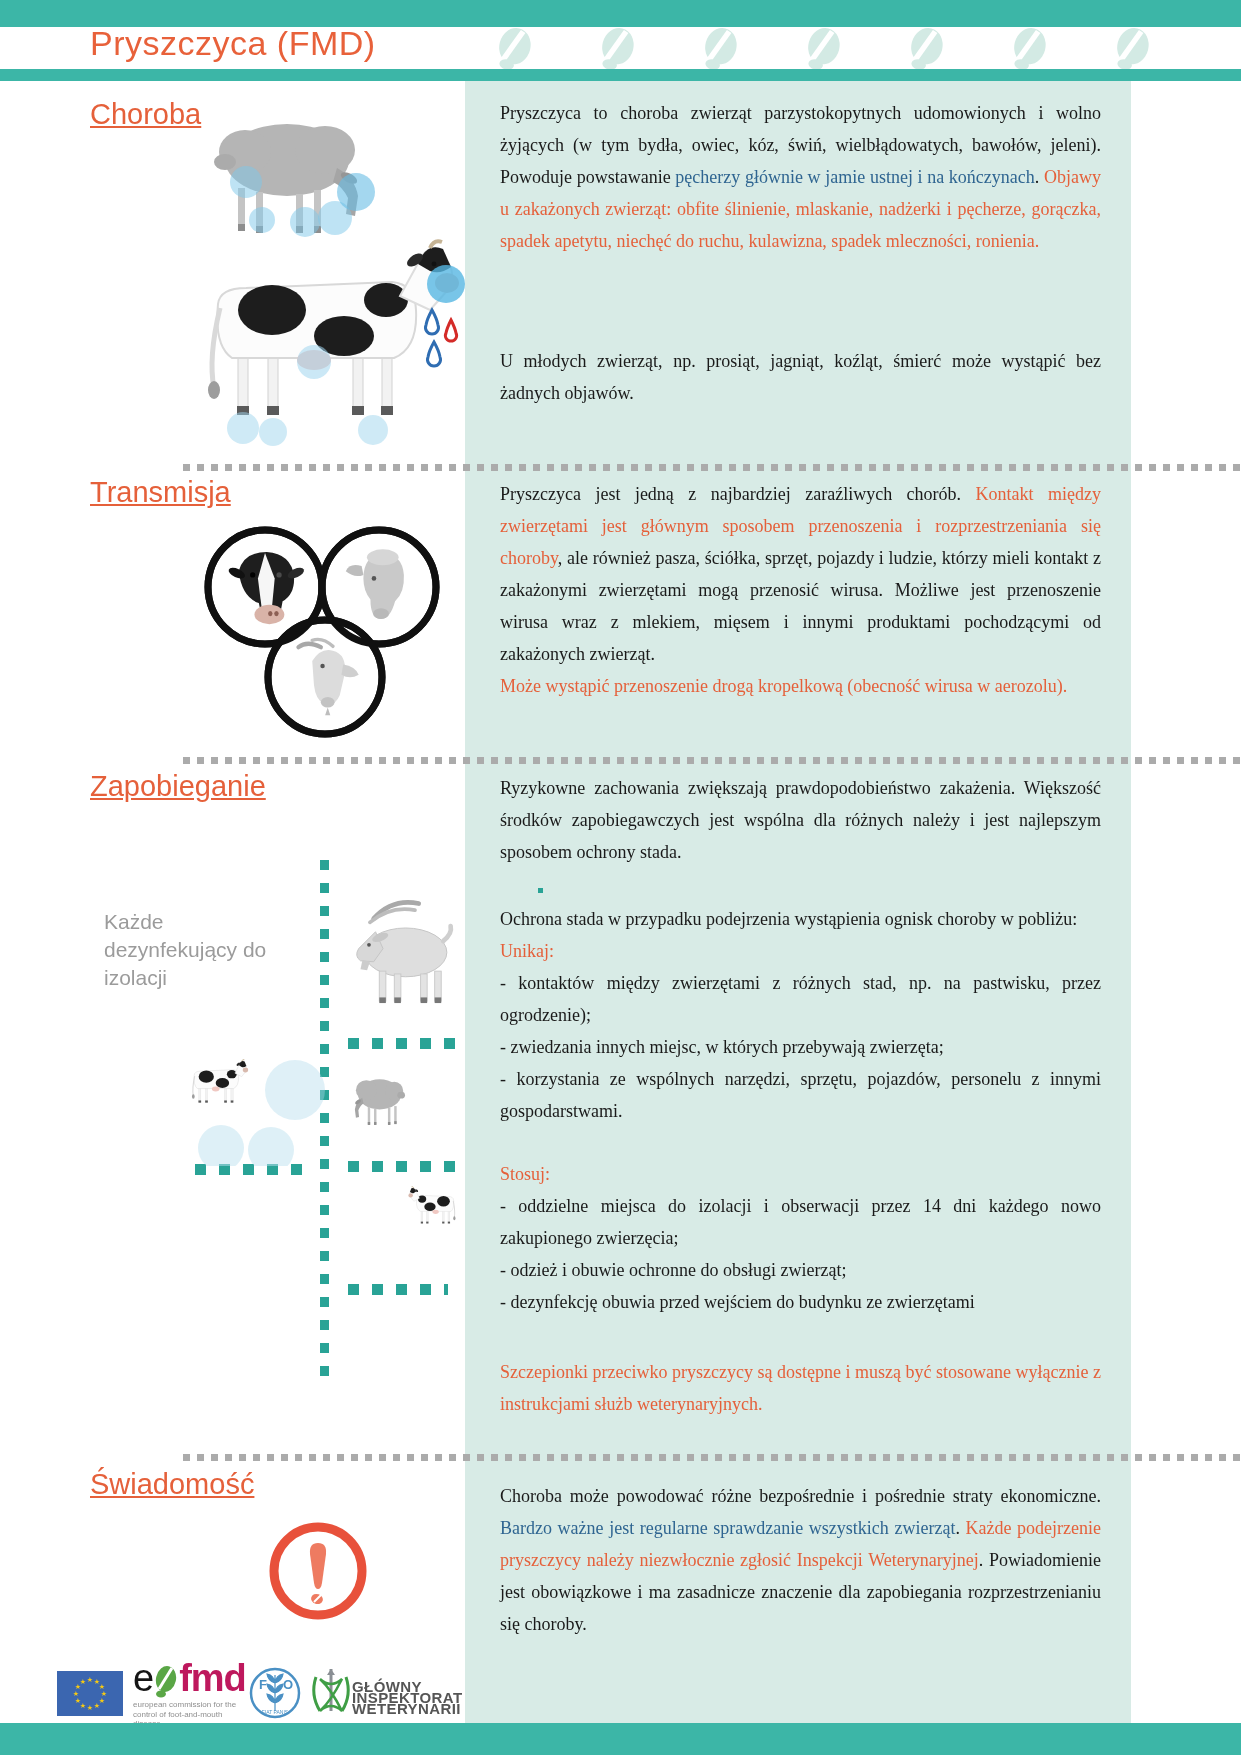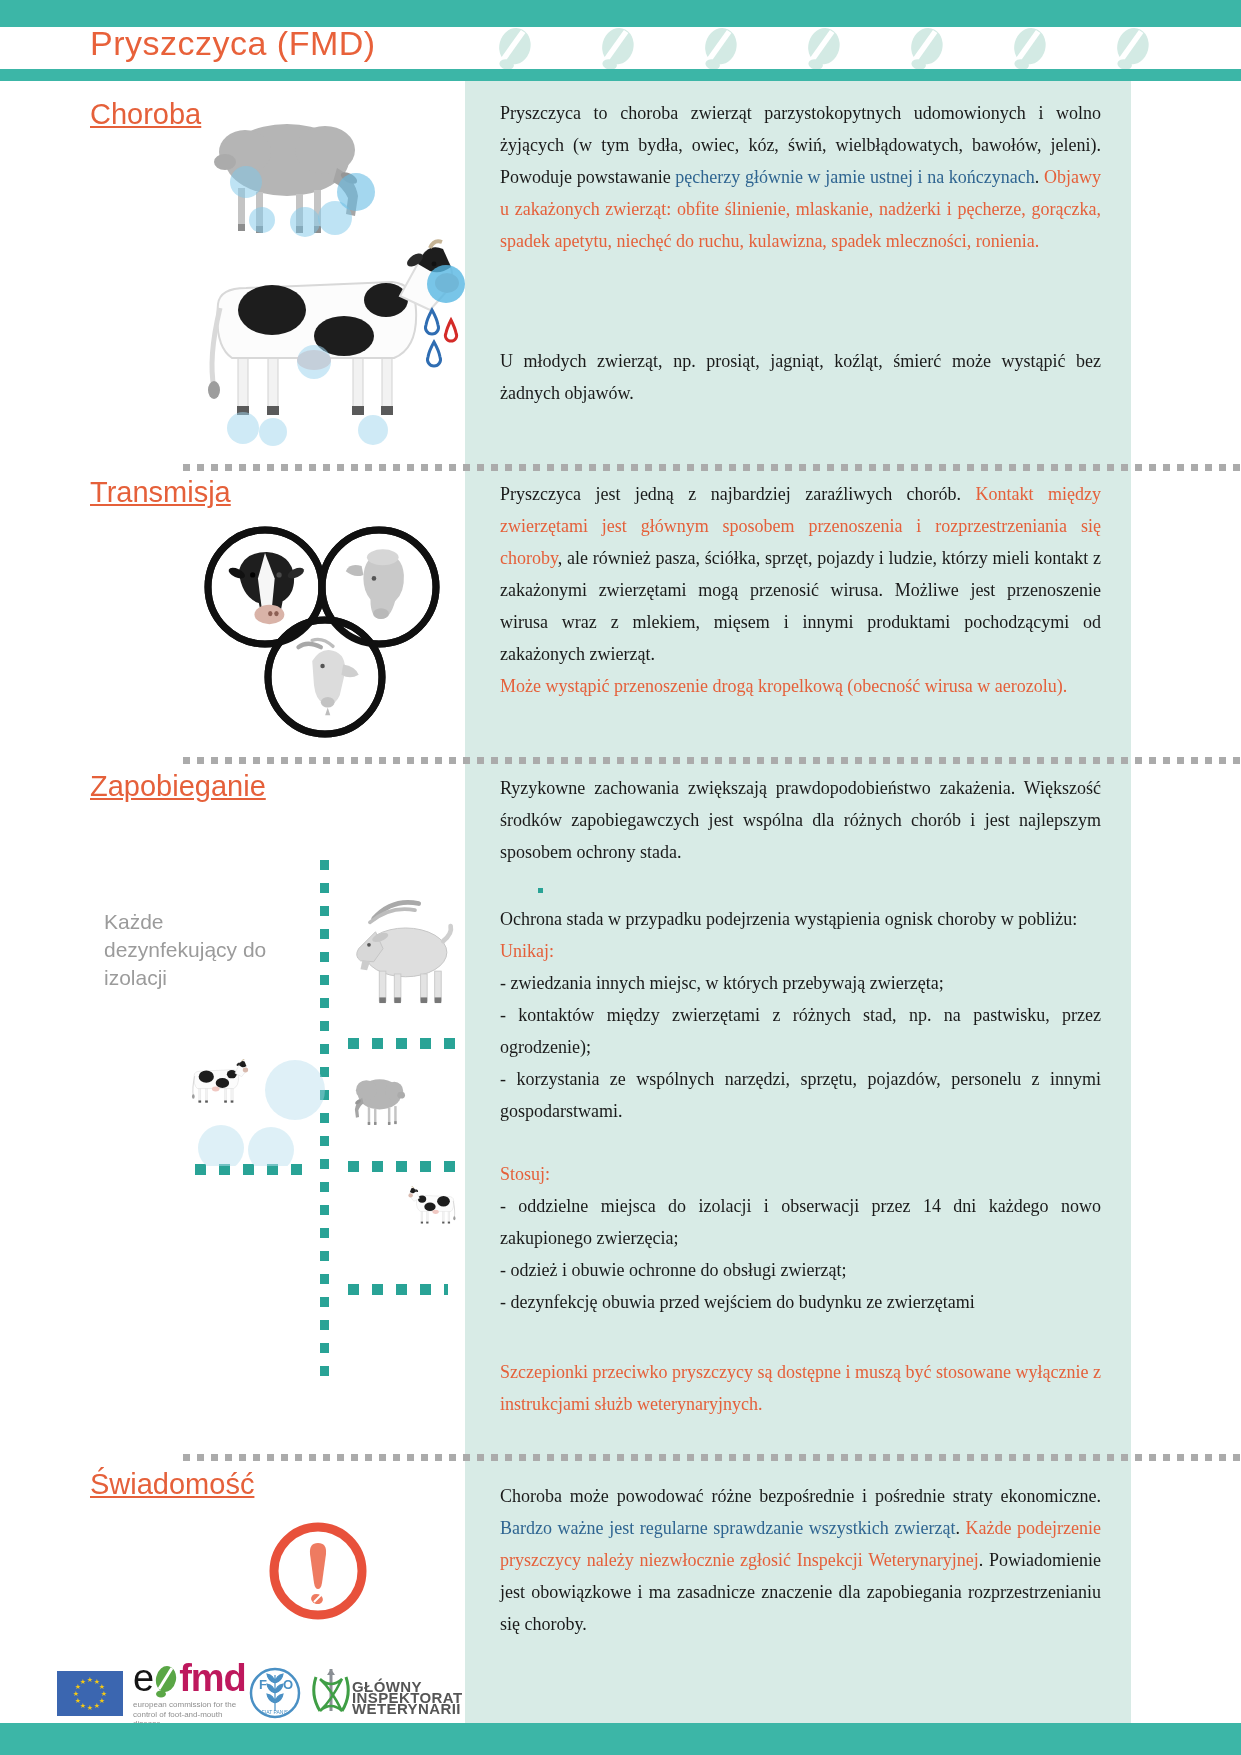--- a/index.html
+++ b/index.html
@@ -280,28 +280,28 @@
   <svg width="142" height="110">
     <g transform="scale(0.473,0.524)">
         <use href="#sym-cow"></use>
       </g>
     <circle cx="112" cy="34" r="30" fill="rgba(175,217,236,.4)"></circle>
     <circle cx="38" cy="92" r="23" fill="rgba(190,226,240,.5)"></circle>
     <circle cx="88" cy="94" r="23" fill="rgba(190,226,240,.5)"></circle>
   </svg>
 </div>
 
-<div class="abs body-text" style="top:772px">Ryzykowne zachowania zwiększają prawdopodobieństwo zakażenia. Większość środków zapobiegawczych jest wspólna dla różnych chorób i jest najlepszym sposobem ochrony stada.</div>
+<div class="abs body-text" style="top:772px">Ryzykowne zachowania zwiększają prawdopodobieństwo zakażenia. Większość środków zapobiegawczych jest wspólna dla różnych należy i jest najlepszym sposobem ochrony stada.</div>
 <div class="abs tiny-dot"></div>
 
 <div class="abs body-text" style="top:903px">
   <div>Ochrona stada w przypadku podejrzenia wystąpienia ognisk choroby w pobliżu:</div>
   <div class="c-orange">Unikaj:</div>
+  <div>- kontaktów między zwierzętami z różnych stad, np. na pastwisku, przez ogrodzenie);</div>
   <div>- zwiedzania innych miejsc, w których przebywają zwierzęta;</div>
-  <div>- kontaktów między zwierzętami z różnych stad, np. na pastwisku, przez ogrodzenie);</div>
   <div>- korzystania ze wspólnych narzędzi, sprzętu, pojazdów, personelu z innymi gospodarstwami.</div>
 </div>
 
 <div class="abs body-text" style="top:1158px">
   <div class="c-orange">Stosuj:</div>
   <div>- oddzielne miejsca do izolacji i obserwacji przez 14 dni każdego nowo zakupionego zwierzęcia;</div>
   <div>- odzież i obuwie ochronne do obsługi zwierząt;</div>
   <div>- dezynfekcję obuwia przed wejściem do budynku ze zwierzętami</div>
 </div>
 

